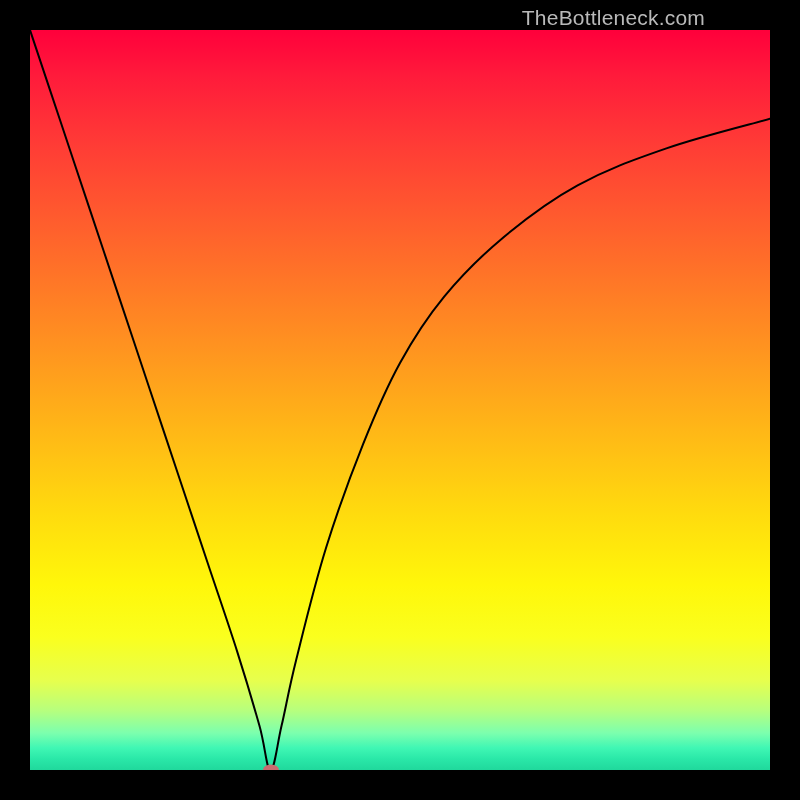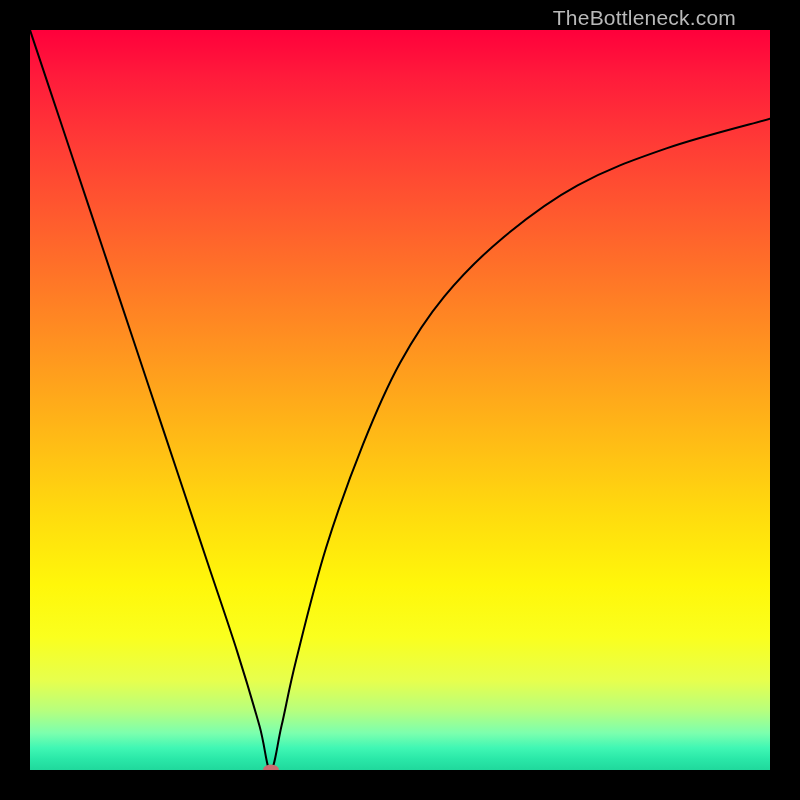--- a/index.html
+++ b/index.html
@@ -9,21 +9,20 @@
     height: 800px;
     overflow: hidden;
     background: #000;
     font-family: Arial, Helvetica, sans-serif;
   }
   .frame {
     position: relative;
     width: 715px;
     height: 800px;
     background: #000;
-    padding-left: 31px;
   }
   .plot-area {
     position: absolute;
     left: 30px;
     top: 30px;
     width: 740px;
     height: 740px;
     overflow: hidden;
   }
   .gradient {

